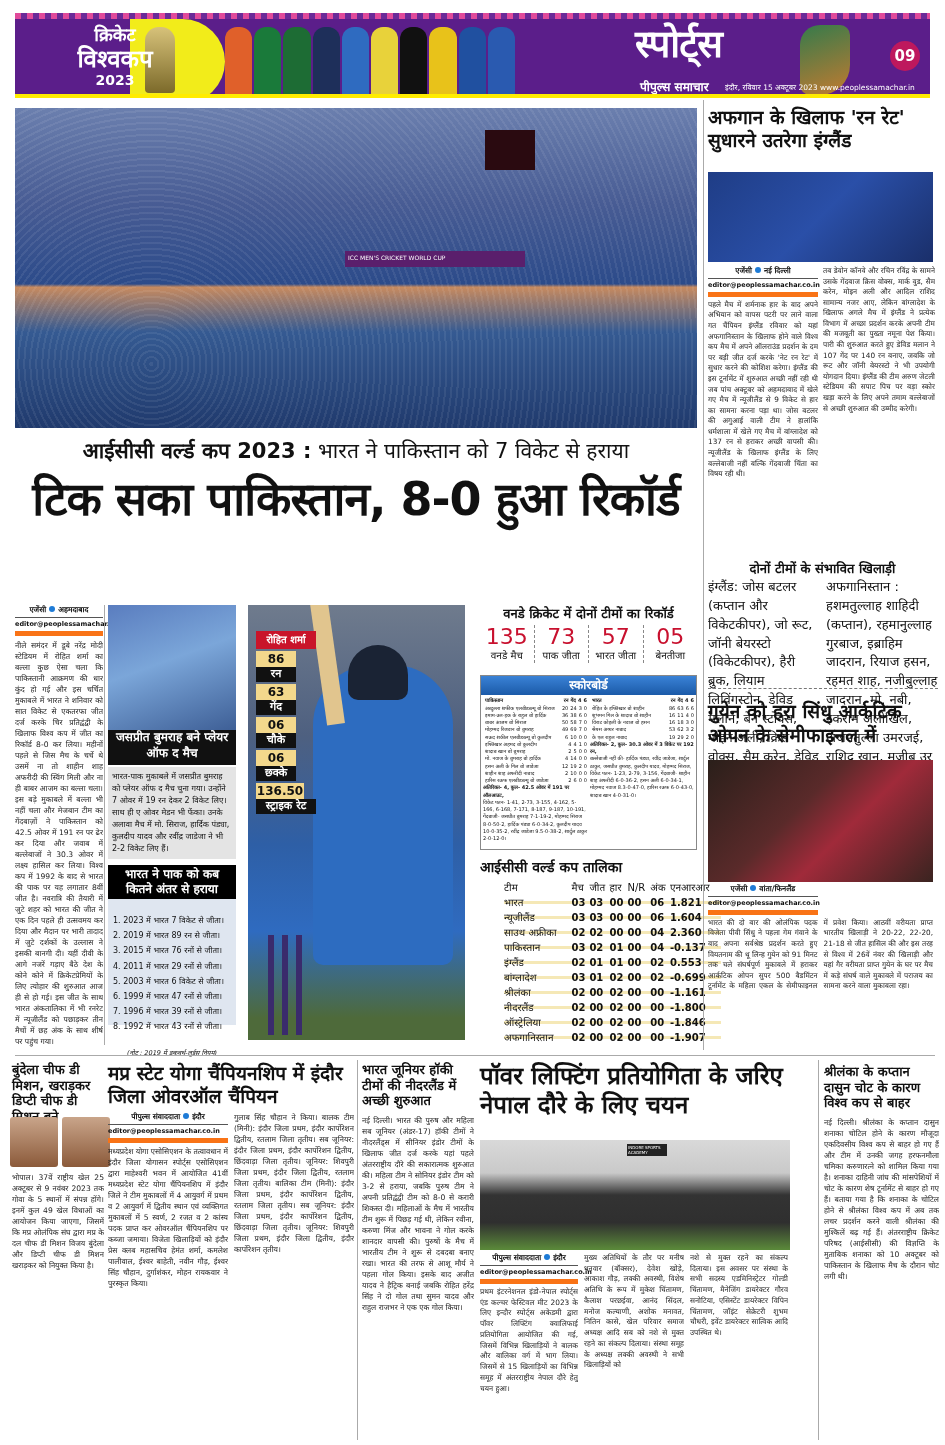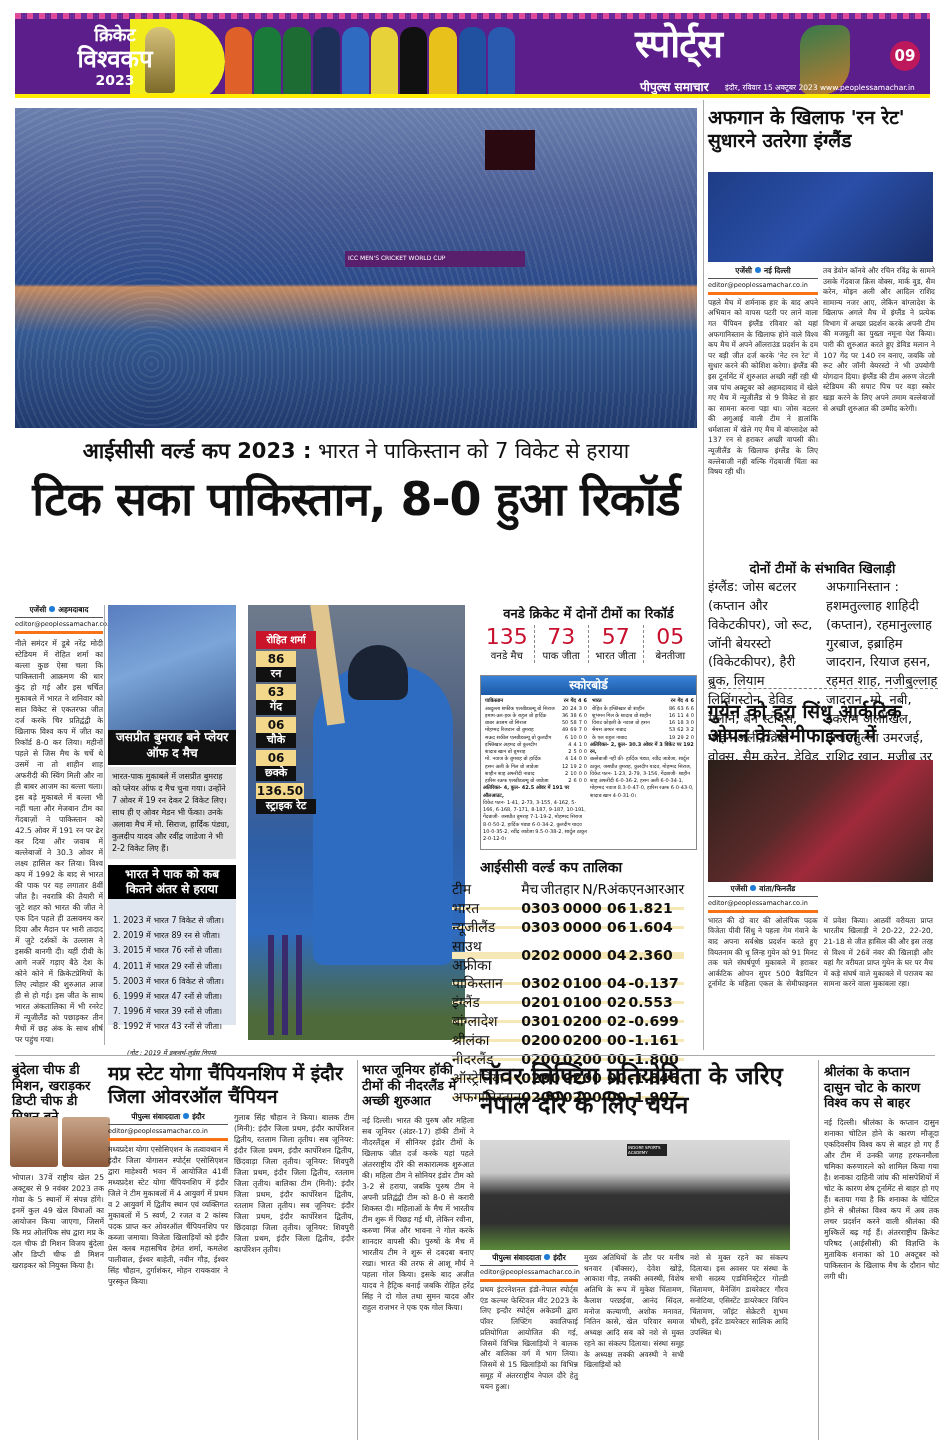--- a/index.html
+++ b/index.html
@@ -27,21 +27,21 @@
 .stadium{left:15px;top:108px;width:682px;height:320px;background:linear-gradient(180deg,#6b7fae 0%,#485c94 30%,#2c4b8a 55%,#c78a5f 56%,#355a92 70%,#203a6d 100%)}
 .stadium .screen{position:absolute;left:470px;top:22px;width:50px;height:40px;background:#2a0a10}
 .stadium .band{position:absolute;left:330px;top:143px;width:180px;height:16px;background:#5a1f6c;color:#fff;font-size:6px;padding:3px}
 .stadium .crowd{position:absolute;inset:0;background:repeating-radial-gradient(circle at 20% 80%,rgba(255,255,255,.07) 0 2px,transparent 2px 6px)}
 
 .kicker{left:15px;top:437px;width:682px;text-align:center;font-size:21px}
 .kicker b{font-weight:bold}
 .head-main{left:15px;top:474px;width:682px;text-align:center;font-size:46px;font-weight:bold;line-height:1.12;letter-spacing:-1px}
 .byline{font-size:7.5px;font-weight:bold;text-align:center;border-bottom:1px solid #555;padding-bottom:2px}
 .byline .dot{display:inline-block;width:6px;height:6px;background:#1e7bd6;border-radius:50%;margin:0 3px}
-.email{font-size:6.5px;font-weight:normal;padding:2px 0;border-bottom:3px solid #f97316}
+.email{font-size:6.5px;font-weight:bold;padding:2px 0;border-bottom:5px solid #f97316}
 .body-text{font-size:8.5px;line-height:1.45;text-align:justify;color:#222}
 
 .bumrah-photo{left:108px;top:605px;width:128px;height:125px;background:linear-gradient(160deg,#5a7dbf,#7ba6d9 45%,#3e5f96)}
 .bumrah-caption{left:108px;top:730px;width:128px;height:35px;background:#111;color:#fff;font-size:12px;font-weight:bold;text-align:center;line-height:1.3}
 .bumrah-text{left:108px;top:767px;width:128px;height:92px;background:#e4e4e4;padding:4px;font-size:8px;line-height:1.5}
 .wins-box{left:108px;top:865px;width:128px;height:160px;background:#dfe6f0}
 .wins-title{background:#000000;color:#fff;font-weight:bold;font-size:12px;text-align:center;line-height:1.25;padding:2px}
 .wins-list{padding:14px 5px;font-size:8px;line-height:1.9}
 .wins-note{font-size:6.5px;text-align:center;font-style:italic}
 
@@ -65,21 +65,21 @@
 .rec-lbl{font-size:10px}
 .scoreboard{left:480px;top:675px;width:217px;height:175px;border:1px solid #888;font-size:5px;line-height:1.45}
 .sb-title{background:linear-gradient(#3a82d6,#1b5aa8);color:#fff;text-align:center;font-size:12px;font-weight:bold;padding:1px 0}
 .sb-cols{display:flex;gap:3px;padding:2px}
 .sb-col{flex:1}
 .sb-row{display:flex;justify-content:space-between}
 .sb-row span:first-child{flex:1}
 .sb-row span{margin-left:2px}
 
 .pt-title{left:480px;top:858px;width:217px;text-align:left;font-size:14px;font-weight:bold}
-.pt-table{left:452px;top:880px;width:217px;border-collapse:collapse;font-size:14px}
+.pt-table{left:504px;top:880px;width:217px;border-collapse:collapse;font-size:10px}
 .pt-table td,.pt-table th{padding:0;height:15px;text-align:left;font-weight:normal}
 .pt-table tbody td{font-weight:bold;background:linear-gradient(transparent 40%,#f5e8b6 40%,#f5e8b6 60%,transparent 60%)}
 .pt-table tbody td:first-child{font-weight:normal}
 
 .afg-head{left:708px;top:106px;width:230px;font-size:19px;font-weight:bold;line-height:1.2}
 .eng-photo{left:708px;top:172px;width:225px;height:90px;background:linear-gradient(135deg,#1f3d86,#2a4fa8 50%,#1a2f6a)}
 .probables-title{left:700px;top:560px;width:245px;text-align:center;font-size:13px;font-weight:bold}
 .probables{left:708px;top:578px;width:230px;display:flex;gap:6px;font-size:13px;line-height:1.45}
 .sindhu-head{left:708px;top:700px;width:230px;font-size:19px;font-weight:bold;line-height:1.25}
 .sindhu-photo{left:708px;top:760px;width:225px;height:122px;background:linear-gradient(135deg,#2a1f1a,#5a2a2a 40%,#a02a3a 60%,#3a2420)}

